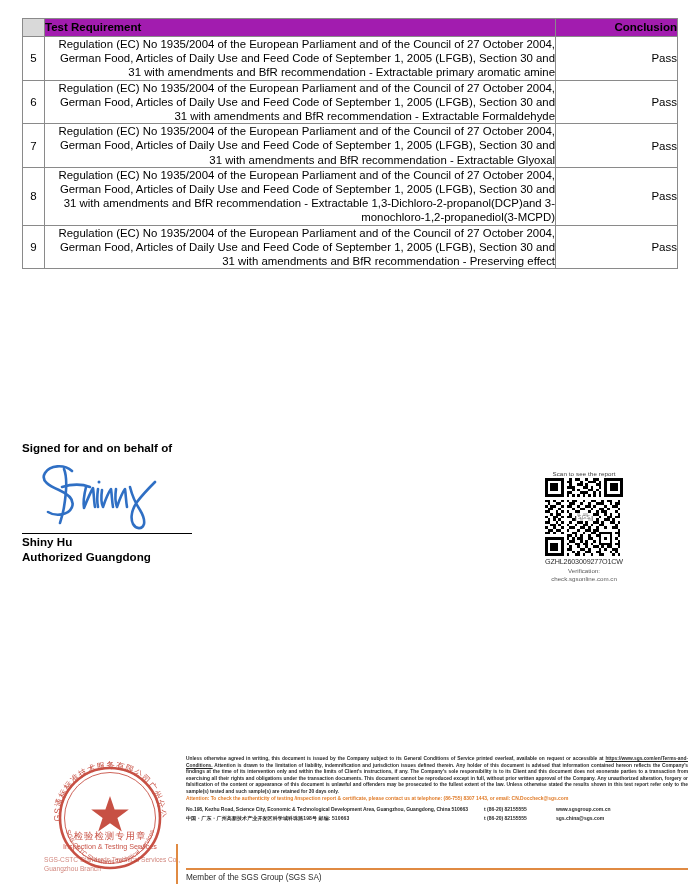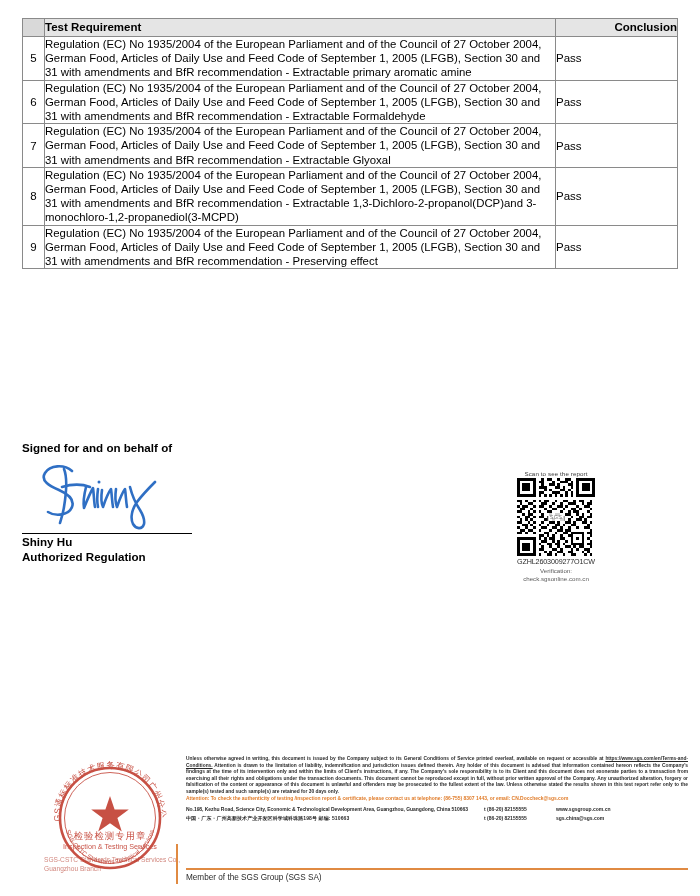--- a/index.html
+++ b/index.html
@@ -18,63 +18,63 @@
   table.req td, table.req th{
     border:1px solid #8a8a8a;
     vertical-align:middle;
     padding:0;
   }
   .col-no{width:22px;}
   .col-req{width:full;}
   .col-con{width:122px;}
 
   thead th{
-    background:#e5e5e5;
+    background:#a21caf;
     font-size:11.5px;
     font-weight:bold;
     height:17px;
     line-height:17px;
   }
   th.h-no{background:#d9d9d9;}
   th.h-req{text-align:left;padding-left:5px;}
   th.h-con{text-align:right;}
 
   td.cell-no{
     text-align:center;
     font-size:11.5px;
     vertical-align:middle;
   }
   td.cell-req{
     font-size:11.4px;
     line-height:14.2px;
     padding:3px 4px 3px 5px;
-    text-align:left;
+    text-align:right;
     vertical-align:top;
   }
   td.cell-con{
-    text-align:left;
+    text-align:right;
     font-size:11.5px;
     vertical-align:middle;
   }
 
   
   .sign-block{position:absolute;left:22px;top:440px;width:430px;font-weight:bold;}
   .sign-line1,.sign-line2{font-size:11.6px;line-height:15px;}
   .sig-img{margin:2px 0 0 6px;height:74px;}
   .sig-rule{
     width:170px;height:0;
     border-top:1px solid #000;
     margin-top:2px;
   }
   .sign-name{font-size:11.6px;line-height:15px;}
   .sign-title{font-size:11.6px;line-height:15px;}
 
   
   .qr-block{
-    position:absolute;left:497px;top:470px;width:118px;
+    position:absolute;left:525px;top:470px;width:118px;
     text-align:center;
   }
   .qr-caption{font-size:6.2px;color:#3a3a3a;letter-spacing:.1px;margin-bottom:1px;}
   .qr-code{width:78px;height:78px;margin:0 auto;position:relative;background:#fff;}
   .qr-code svg{display:block;}
   .qr-sgs-center{
     position:absolute;left:50%;top:50%;
     transform:translate(-50%,-50%);
     background:rgba(255,255,255,.82);
     font-size:5.5px;color:#777;
@@ -198,21 +198,21 @@
         <circle cx="71" cy="25" r="1.5" fill="#2f6fc4" stroke="none"></circle>
         <path d="M74 33 C73 40,73 46,75 50 C77 44,80 36,83 32 C84 39,84 45,85 50"></path>
         <path d="M88 32 C87 39,87 45,89 50 C91 44,94 36,97 32 C98 39,98 45,99 50"></path>
         <path d="M102 30 C104 38,108 47,112 53 C115 58,117 62,116 67 C114 73,108 72,105 67 C102 61,104 52,109 45 C115 37,122 30,127 25"></path>
       </g>
     </svg>
   </div>
 
   <div class="sig-rule"></div>
   <div class="sign-name">Shiny Hu</div>
-  <div class="sign-title">Authorized Regulation</div>
+  <div class="sign-title">Authorized Guangdong</div>
 </div>
 
 <div class="qr-block">
   <div class="qr-caption">Scan to see the report</div>
   <div class="qr-code">
     <svg width="78" height="78" viewBox="0 0 29 29" shape-rendering="crispEdges">
       <rect width="29" height="29" fill="#fff"></rect>
       <g fill="#000">
 
         <rect x="0" y="0" width="7" height="1"></rect>

